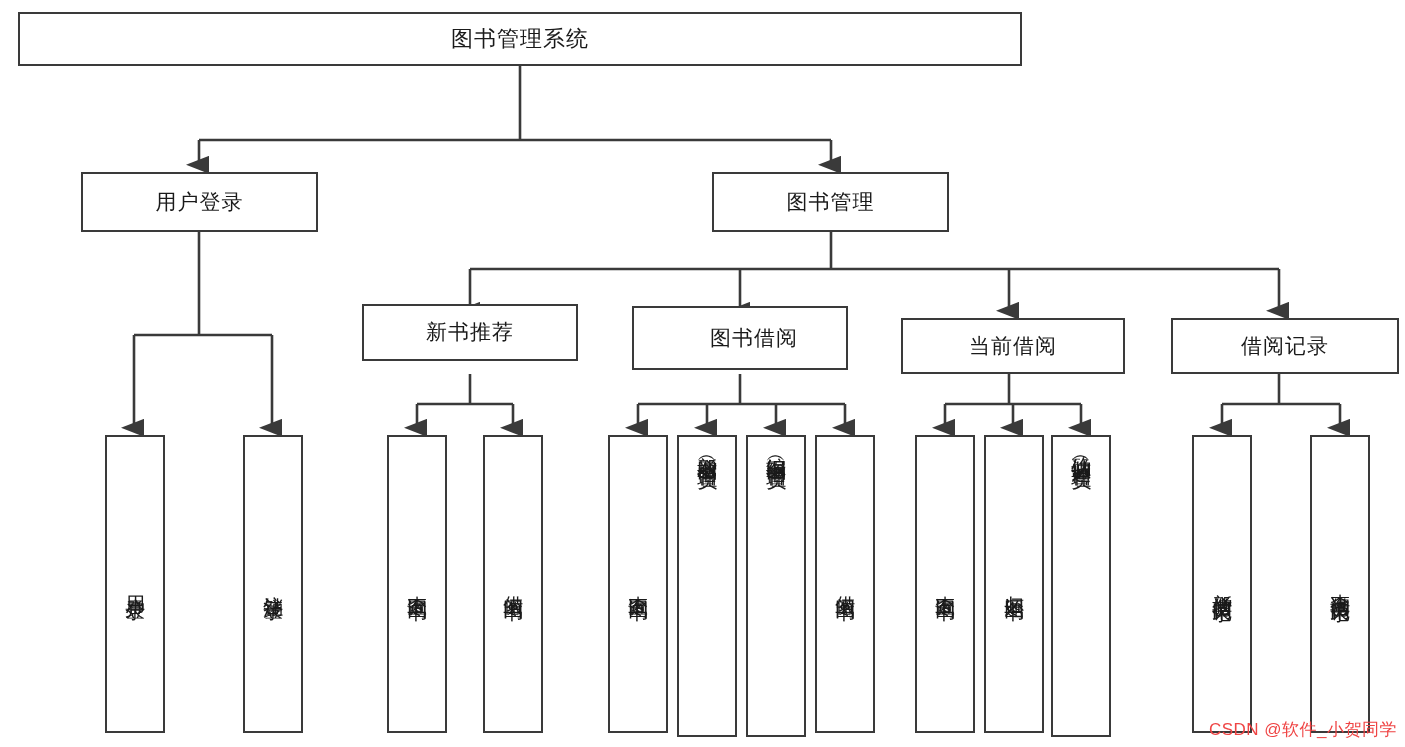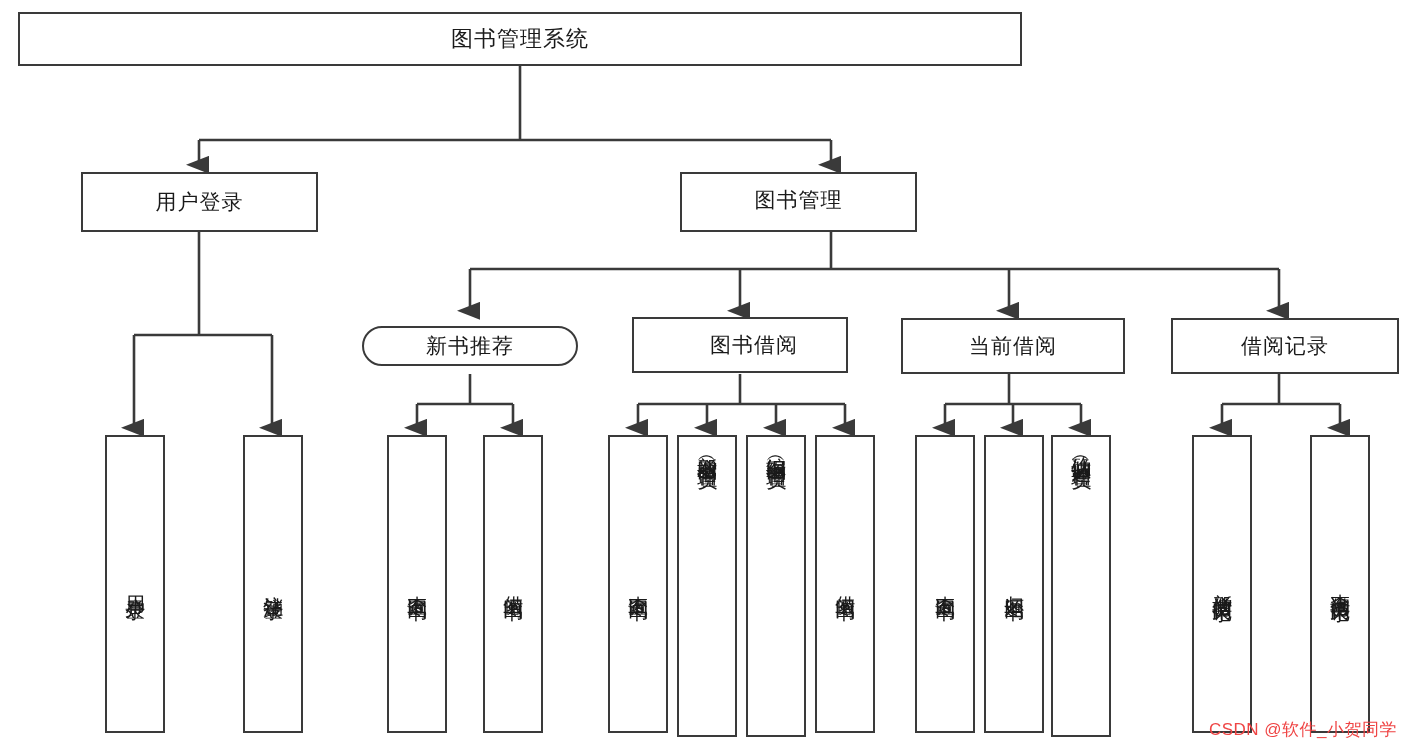--- a/index.html
+++ b/index.html
@@ -134,28 +134,28 @@
     </g>
   </svg>
 
   <div class="node horiz root" style="left:18px; top:12px; width:1004px; height:54px;">
     <span class="node-label">图书管理系统</span>
   </div>
 
   <div class="node horiz" style="left:81px; top:172px; width:237px; height:60px;">
     <span class="node-label">用户登录</span>
   </div>
-  <div class="node horiz" style="left:680px; top:172px; width:237px; height:60px;font-family:Liberation Mono, monospace;">
+  <div class="node horiz" style="left:712px; top:172px; width:237px; height:60px;">
     <span class="node-label">图书管理</span>
   </div>
 
-  <div class="node horiz" style="left:362px; top:326px; width:216px; height:40px;border-radius:22px;">
+  <div class="node horiz" style="left:362px; top:304px; width:216px; height:57px;">
     <span class="node-label">新书推荐</span>
   </div>
-  <div class="node horiz" style="left:632px; top:317px; width:216px; height:56px;padding-left:28px;">
+  <div class="node horiz" style="left:632px; top:306px; width:216px; height:64px;padding-left:28px;">
     <span class="node-label">图书借阅</span>
   </div>
   <div class="node horiz" style="left:901px; top:318px; width:224px; height:56px;">
     <span class="node-label">当前借阅</span>
   </div>
   <div class="node horiz" style="left:1171px; top:318px; width:228px; height:56px;">
     <span class="node-label">借阅记录</span>
   </div>
 
   <div class="node vert centered" style="left:105px; top:435px; width:60px; height:298px;">

